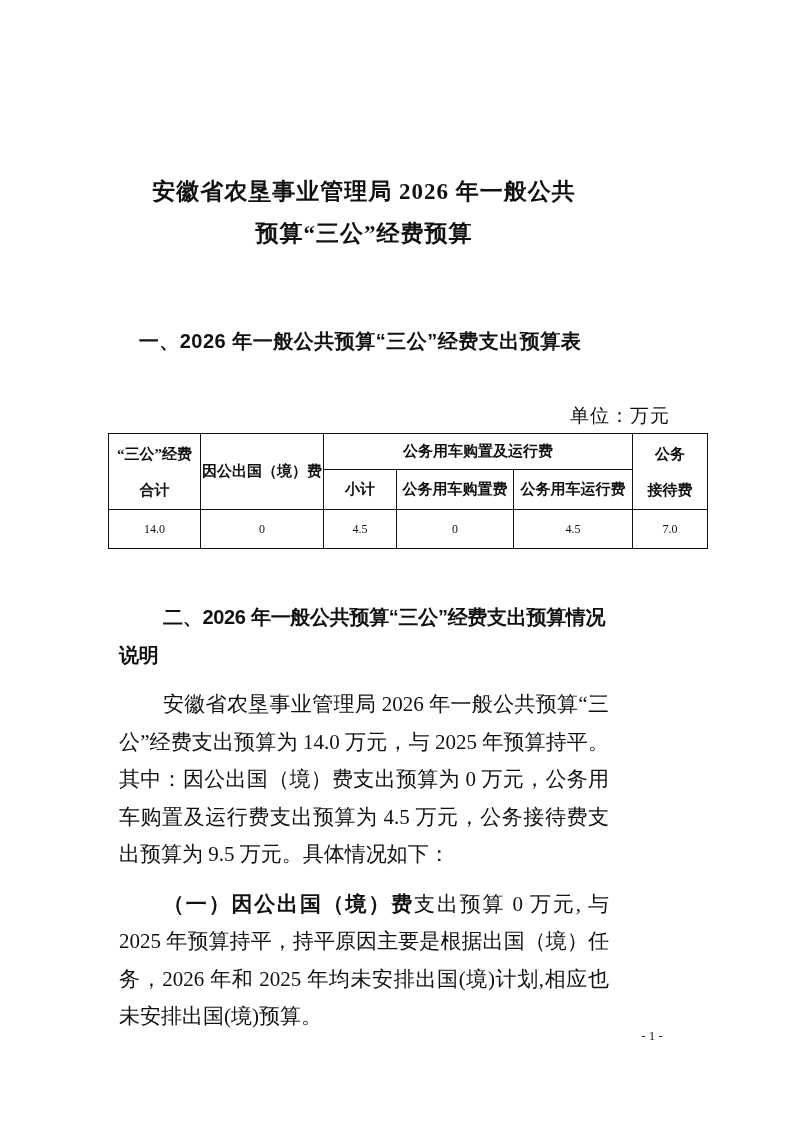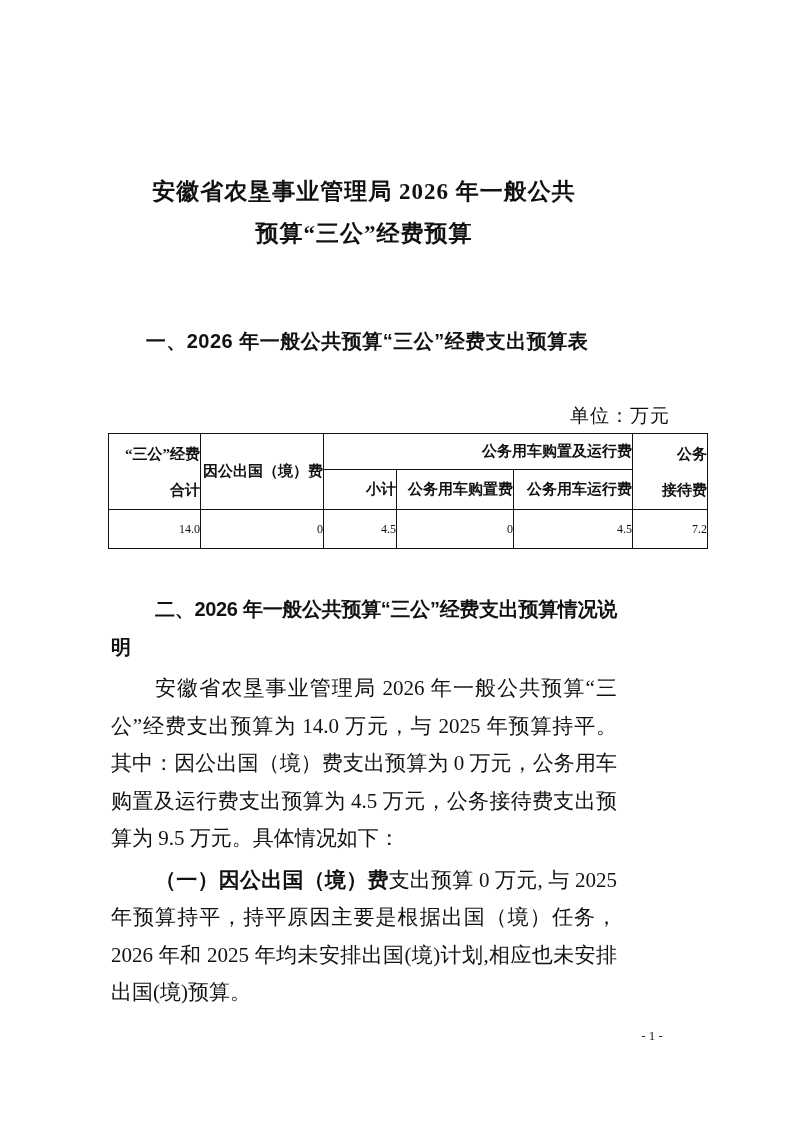--- a/index.html
+++ b/index.html
@@ -25,21 +25,21 @@
     width: 514px;
     text-align: center;
     font-weight: bold;
     font-size: 23px;
     line-height: 42px;
     letter-spacing: 1px;
   }
   
   .s1-heading {
     position: absolute;
-    left: 110px;
+    left: 103px;
     top: 328px;
     width: 514px;
     text-align: center;
     font-weight: bold;
     font-size: 20px;
     letter-spacing: 0.5px;
     font-family: "Liberation Sans", "DejaVu Sans", sans-serif;
   }
   
   .unit-note {
@@ -55,21 +55,21 @@
   table.budget {
     position: absolute;
     left: 108px;
     top: 433px;
     width: 599px;
     border-collapse: collapse;
     table-layout: fixed;
   }
   table.budget td {
     border: 1px solid #111111;
-    text-align: right;
+    text-align: center;
     vertical-align: middle;
     padding: 0;
     white-space: nowrap;
     overflow: visible;
   }
   table.budget td.hdr {
     font-weight: bold;
     font-size: 15px;
   }
   tr.hrow1 { height: 36px; }
@@ -80,21 +80,21 @@
   
   .body-block {
     position: absolute;
     left: 107px;
     top: 587px;
     width: 514px;
     font-size: 21px;
     line-height: 37.5px;
   }
   .body-block p {
-    margin: 4px;
+    margin: 12px;
     text-indent: 44px;
     text-align: justify;
     text-justify: inter-ideograph;
   }
   .body-block p.s2-heading {
     font-weight: bold;
     font-size: 20px;
     letter-spacing: -0.3px;
     text-align: left;
     font-family: "Liberation Sans", "DejaVu Sans", sans-serif;
@@ -155,21 +155,21 @@
         <td class="hdr">小计</td>
         <td class="hdr">公务用车购置费</td>
         <td class="hdr">公务用车运行费</td>
       </tr>
       <tr class="drow">
         <td class="val">14.0</td>
         <td class="val">0</td>
         <td class="val">4.5</td>
         <td class="val">0</td>
         <td class="val">4.5</td>
-        <td class="val">7.2</td>
+        <td class="val">7.0</td>
       </tr>
     </tbody>
   </table>
 
   <div class="body-block">
     <p class="s2-heading">二、2026 年一般公共预算“三公”经费支出预算情况说明</p>
     <p>安徽省农垦事业管理局 2026 年一般公共预算“三公”经费支出预算为 14.0 万元，与 2025 年预算持平。其中：因公出国（境）费支出预算为 0 万元，公务用车购置及运行费支出预算为 4.5 万元，公务接待费支出预算为 9.5 万元。具体情况如下：</p>
     <p><span class="bold-lead">（一）因公出国（境）费</span><span>支出预算 0 万元, 与 2025 年预算持平，持平原因主要是根据出国（境）任务，2026 年和 2025 年均未安排出国(境)计划,相应也未安排出国(境)预算。</span></p>
   </div>
 

